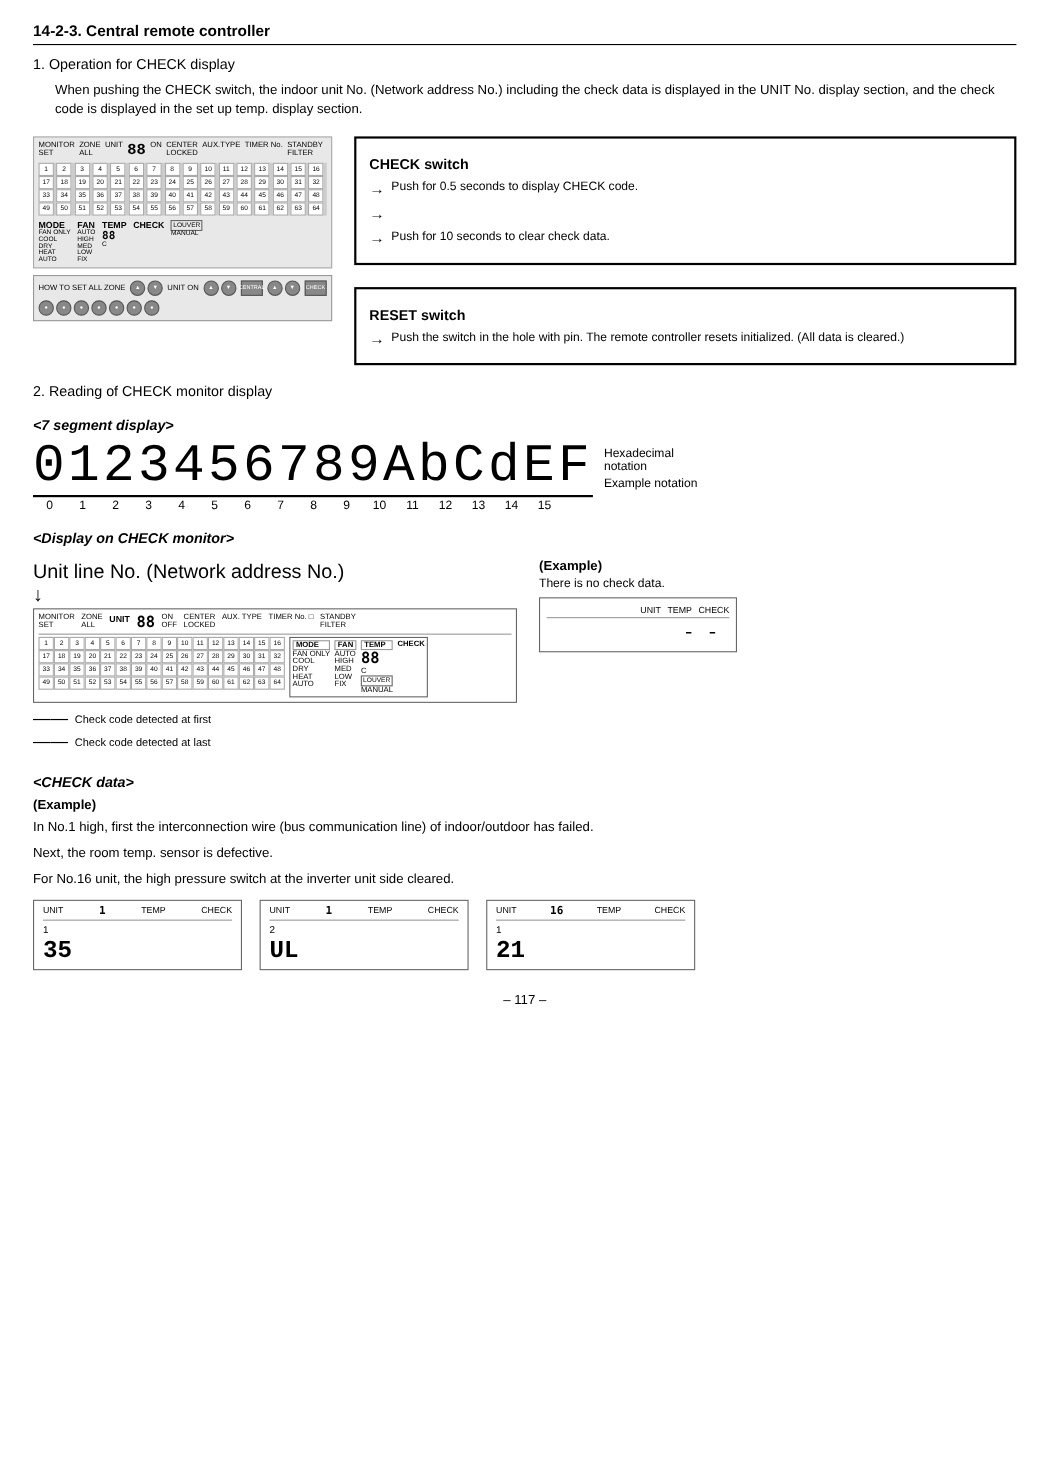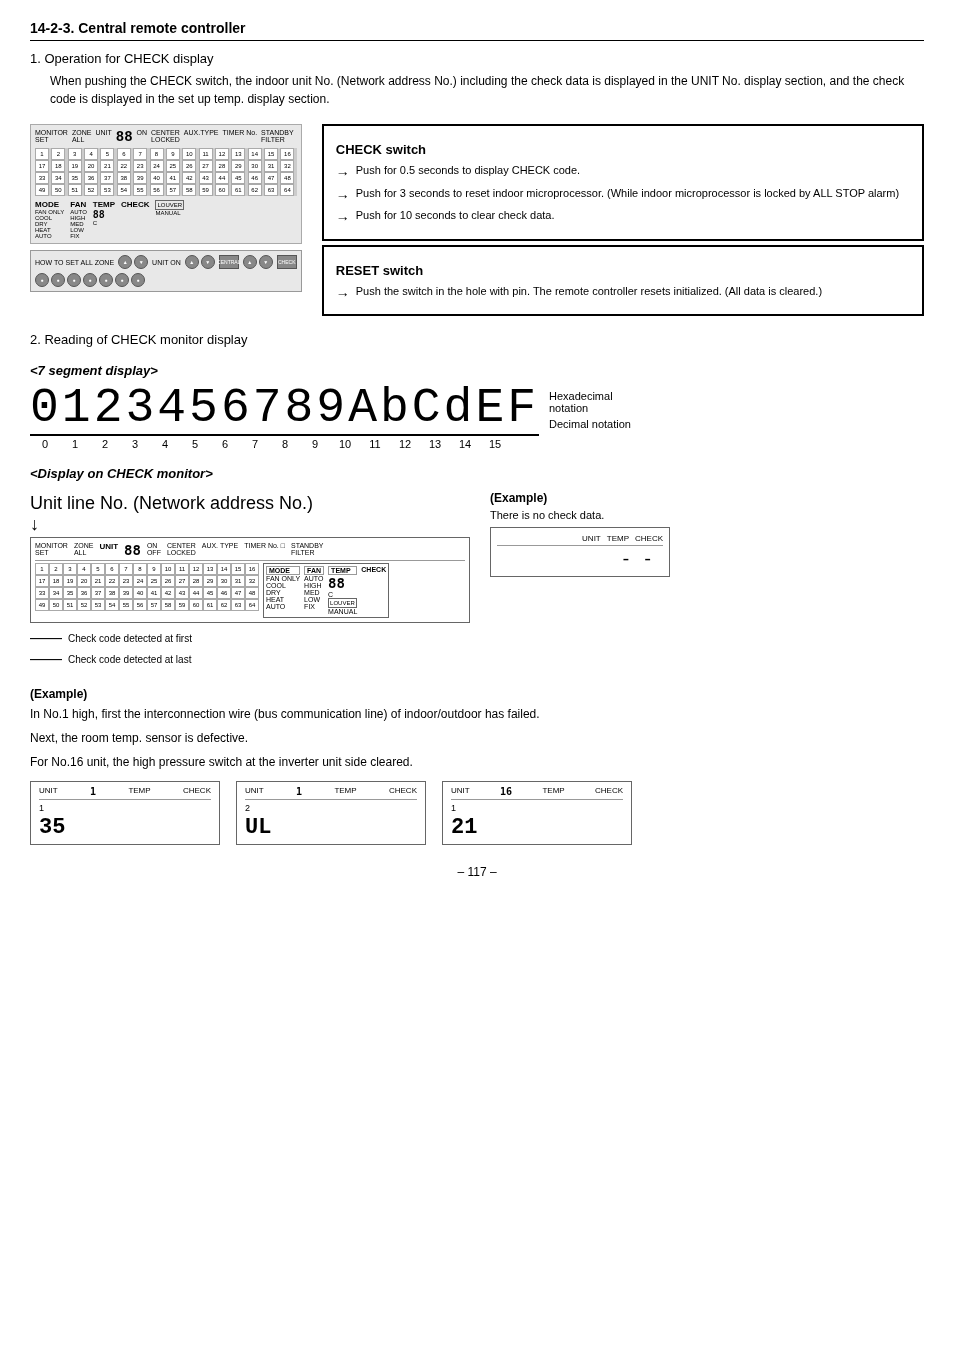--- a/index.html
+++ b/index.html
@@ -30,21 +30,21 @@
       display: flex;
       gap: 20px;
       margin: 16px 0;
       align-items: flex-start;
     }
 
     .switch-info-box {
       flex: 1;
       display: flex;
       flex-direction: column;
-      gap: 4px;
+      gap: 20px;
     }
 
     .switch-box {
       border: 2px solid #000;
       padding: 8px 12px;
     }
     .switch-box h4 {
       font-size: 13px;
       font-weight: bold;
       margin-bottom: 6px;
@@ -424,21 +424,20 @@
     <div class="switch-info-box">
 
       <div class="switch-box">
         <h4>CHECK switch</h4>
         <div class="switch-item">
           <span class="arrow-right">→</span>
           <span>Push for 0.5 seconds to display CHECK code.</span>
         </div>
         <div class="switch-item">
           <span class="arrow-right">→</span>
-          <span>Push for 3 seconds to reset indoor microprocessor. (While indoor microprocessor is locked by ALL STOP alarm)</span>
         </div>
         <div class="switch-item">
           <span class="arrow-right">→</span>
           <span>Push for 10 seconds to clear check data.</span>
         </div>
       </div>
 
       <div class="switch-box">
         <h4>RESET switch</h4>
         <div class="switch-item">
@@ -491,21 +490,21 @@
           <div class="dec-num">10</div>
           <div class="dec-num">11</div>
           <div class="dec-num">12</div>
           <div class="dec-num">13</div>
           <div class="dec-num">14</div>
           <div class="dec-num">15</div>
         </div>
       </div>
       <div style="display:flex; flex-direction:column; gap:4px; margin-bottom: 20px;">
         <span style="font-size:11px;">Hexadecimal<br>notation</span>
-        <span style="font-size:11px;">Decimal notation</span>
+        <span style="font-size:11px;">Example notation</span>
       </div>
     </div>
   </div>
 
   <div class="section">
     <div class="section-header-angle">&lt;Display on CHECK monitor&gt;</div>
 
     <div class="check-monitor-section">
       <div>
         <div class="down-arrow">
@@ -650,20 +649,21 @@
             <span>TEMP</span>
             <span>CHECK</span>
           </div>
           <div class="no-check-value">- -</div>
         </div>
       </div>
     </div>
   </div>
 
   <div class="section">
+    <div class="section-header-angle">&lt;CHECK data&gt;</div>
 
     <div style="font-weight:bold;margin-bottom:4px;font-size:12px;">(Example)</div>
     <p>In No.1 high, first the interconnection wire (bus communication line) of indoor/outdoor has failed.</p>
     <p>Next, the room temp. sensor is defective.</p>
     <p>For No.16 unit, the high pressure switch at the inverter unit side cleared.</p>
 
     <div class="check-examples">
 
       <div class="check-unit-box">
         <div class="check-unit-header">

